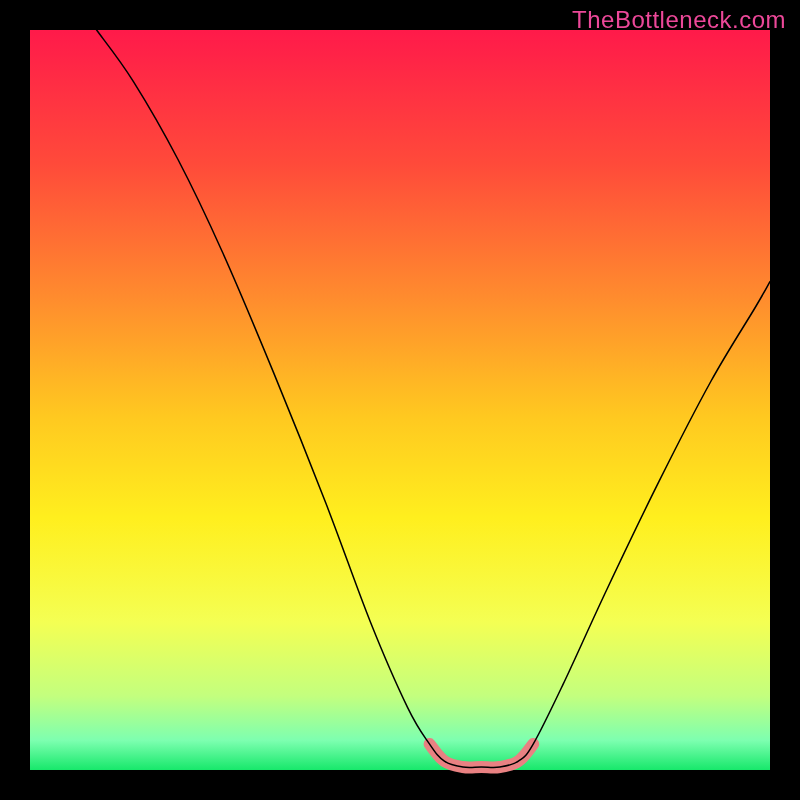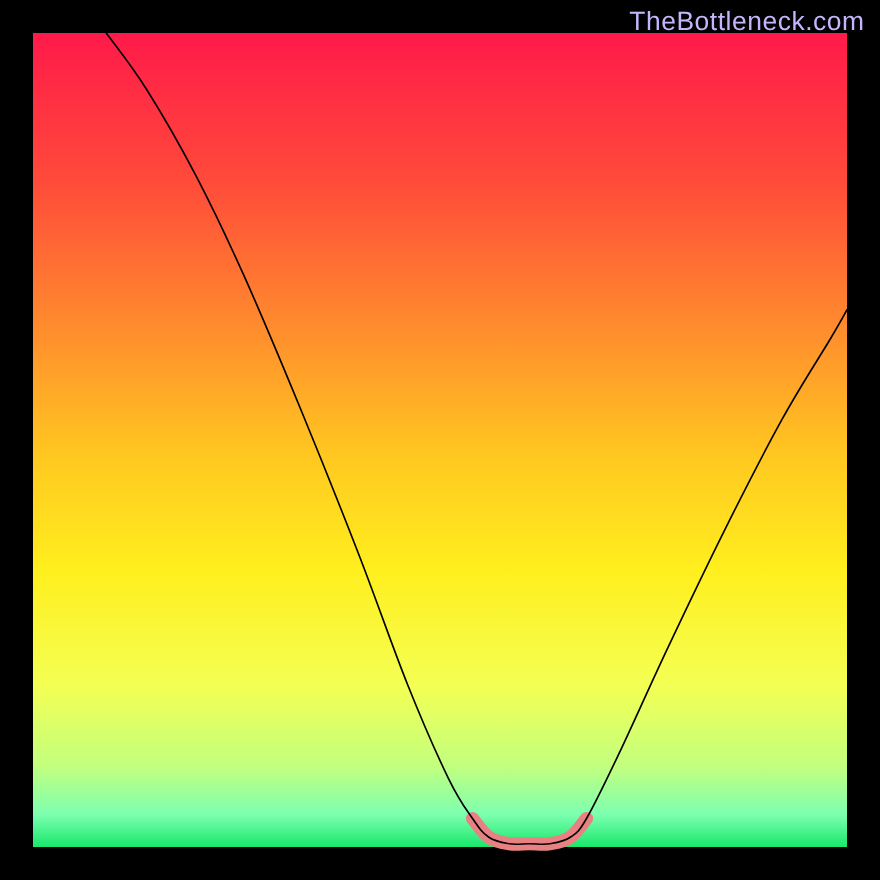--- a/index.html
+++ b/index.html
@@ -2,21 +2,21 @@
 <html><head>
 <meta charset="utf-8">
 <style>
   html,body{margin:0;padding:0;width:800px;height:800px;overflow:hidden;background:#000;}
   .frame{position:relative;width:800px;height:800px;background:#000;}
   .watermark{
     position:absolute;
     top:6px; right:14px;
     font-family:Arial,Helvetica,sans-serif;
     font-size:24px;
-    color:#c4b5fd;
+    color:#ec4899;
     letter-spacing:0.5px;
     z-index:5;
   }
   svg{display:block;}
 </style>
 </head>
 <body>
 <div class="frame">
 
 <div class="watermark">TheBottleneck.com</div>

